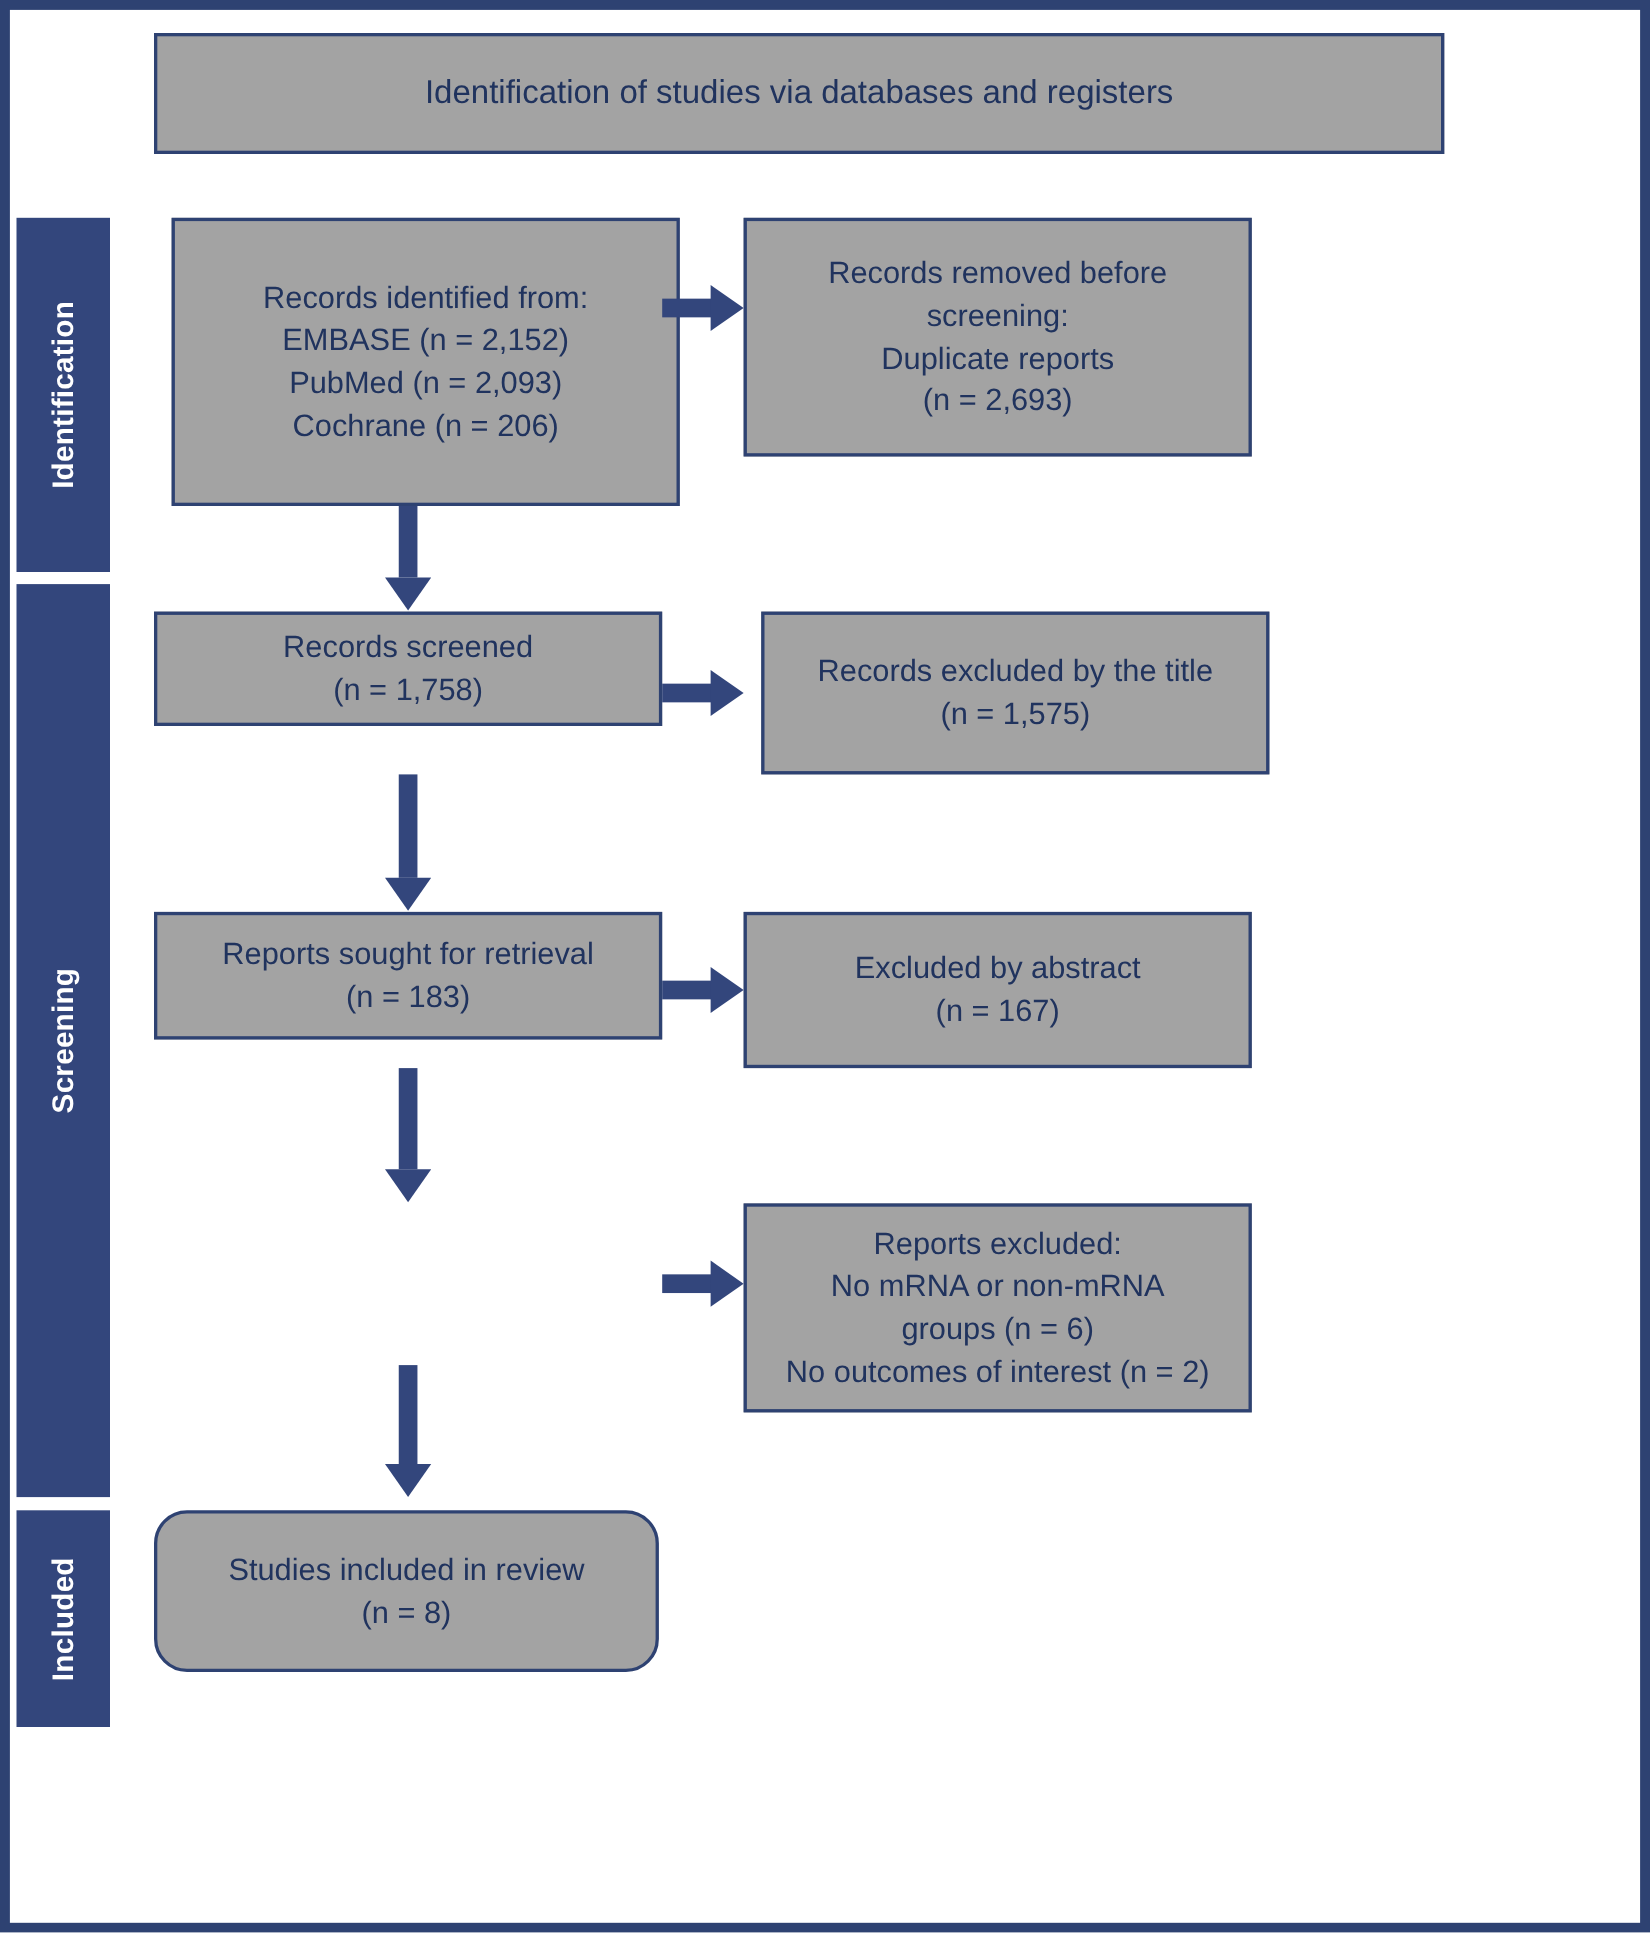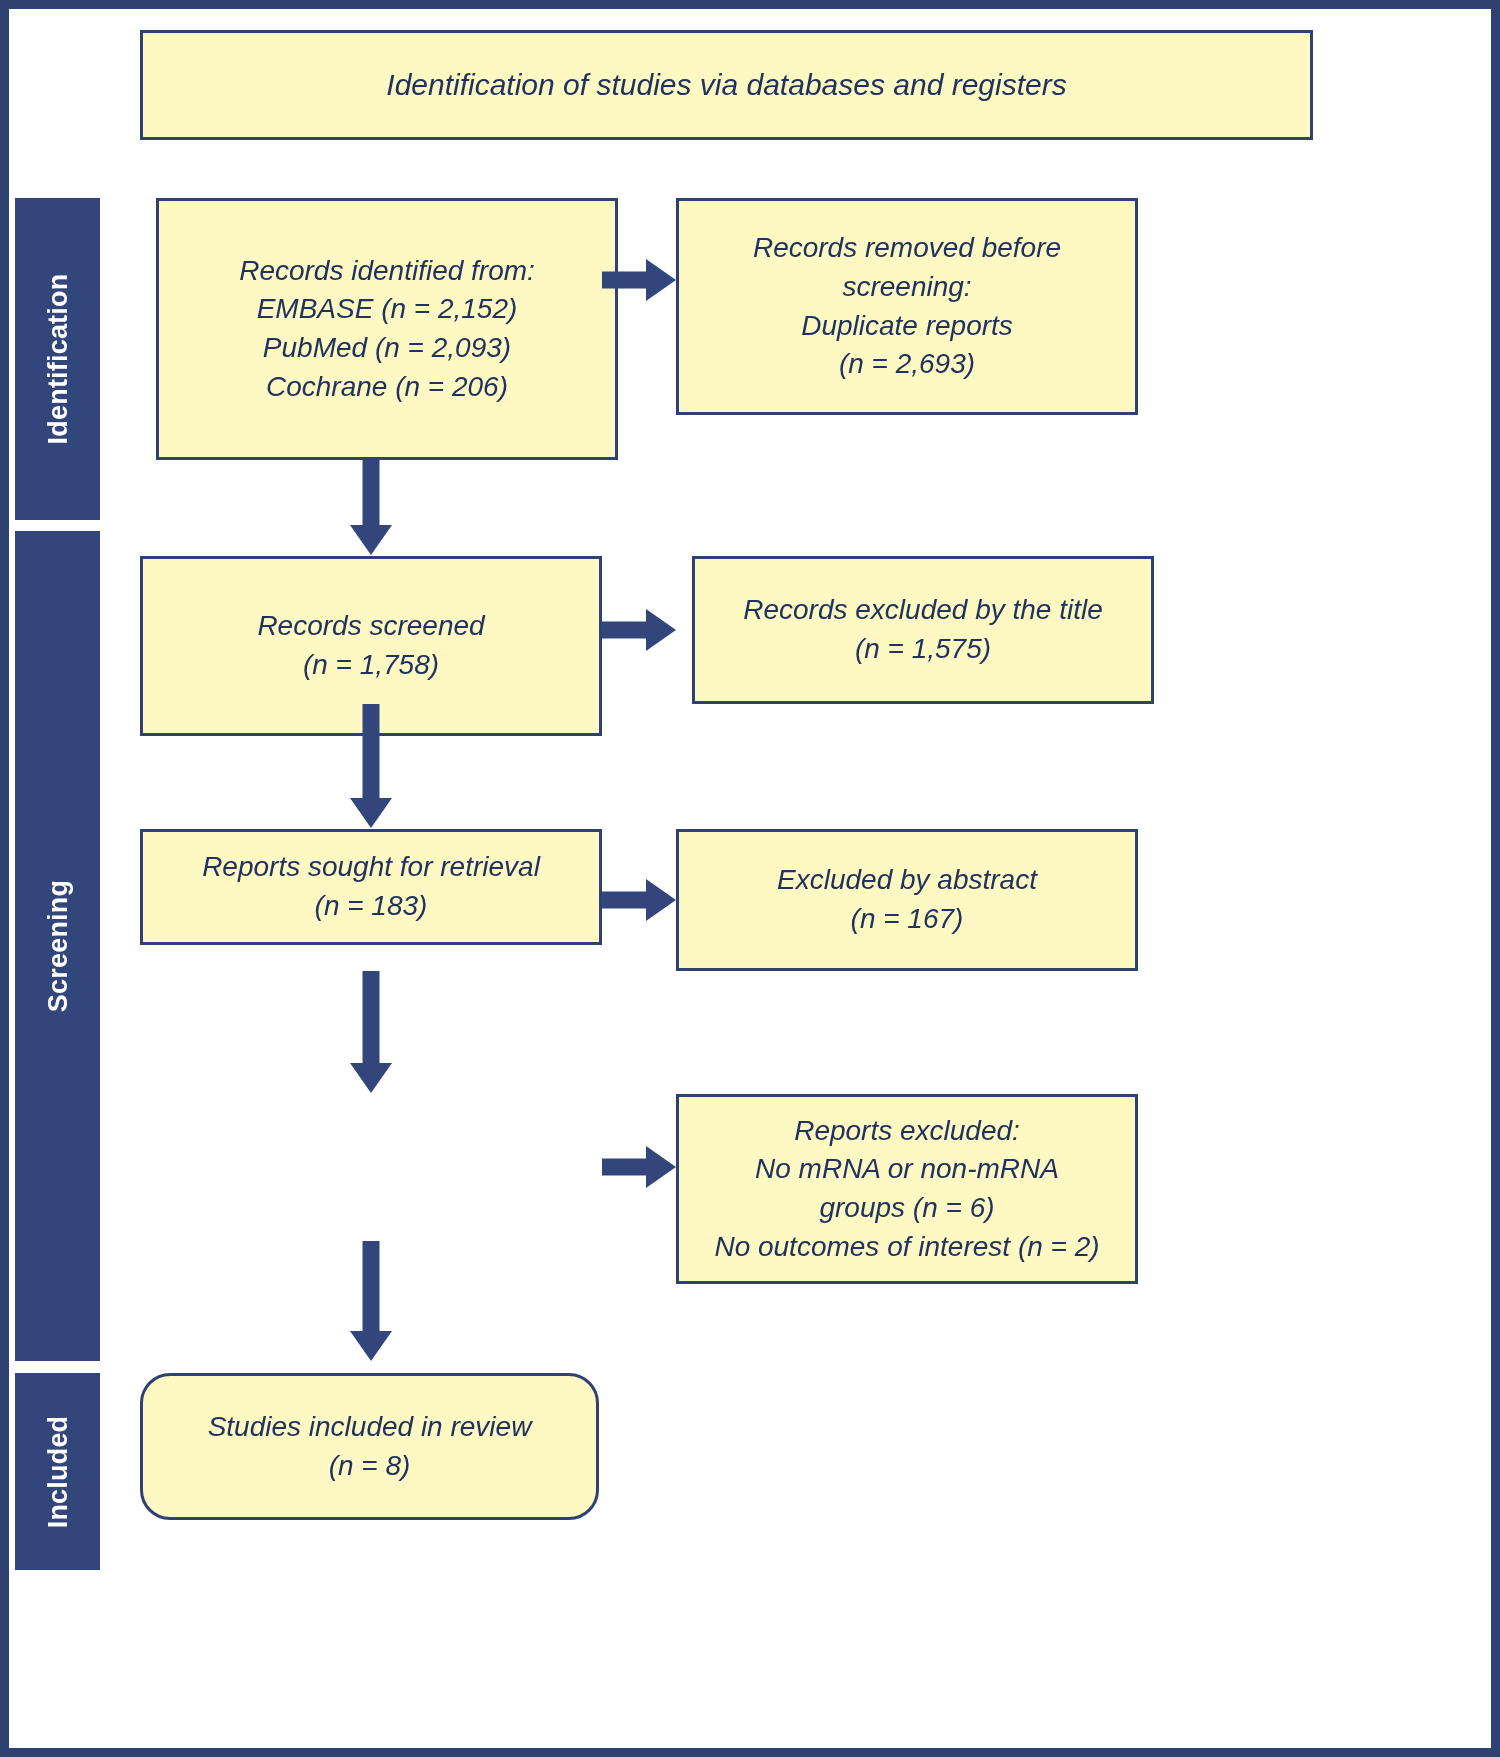--- a/index.html
+++ b/index.html
@@ -43,29 +43,28 @@
     color: #ffffff;
     font-size: 27px;
     font-weight: bold;
     letter-spacing: 0.2px;
   }
 
   
   .node {
     position: absolute;
     border: 3px solid #2e4272;
-    background: #fef9c3;
+    background: #a3a3a3;
     box-sizing: border-box;
     display: flex;
     align-items: center;
     text-align: center;
     color: #20335e;
     font-size: 28px;
     line-height: 1.38;
-    font-style: italic;
   }
   .node .node-text {
     width: 100%;
     padding: 0 12px;
     box-sizing: border-box;
     white-space: pre-line;
   }
   #title-box {
     font-size: 30px;
   }
@@ -159,21 +158,21 @@
   <div class="arrow-h" style="left:602px; top:258px; width:74px; height:44px;">
     <div class="shaft" style="width:50px;"></div>
     <div class="head"></div>
   </div>
 
   <div class="arrow-v" style="left:349px; top:460px; width:44px; height:95px;">
     <div class="shaft" style="height:65px;"></div>
     <div class="head"></div>
   </div>
 
-  <div class="node" style="left:140px; top:556px; width:462px; height:180px;">
+  <div class="node" style="left:140px; top:556px; width:462px; height:104px;">
     <div class="node-text">Records screened
 (n = 1,758)</div>
   </div>
 
   <div class="node" style="left:692px; top:556px; width:462px; height:148px;">
     <div class="node-text">Records excluded by the title
 (n = 1,575)</div>
   </div>
 
   <div class="arrow-h" style="left:602px; top:608px; width:74px; height:44px;">

